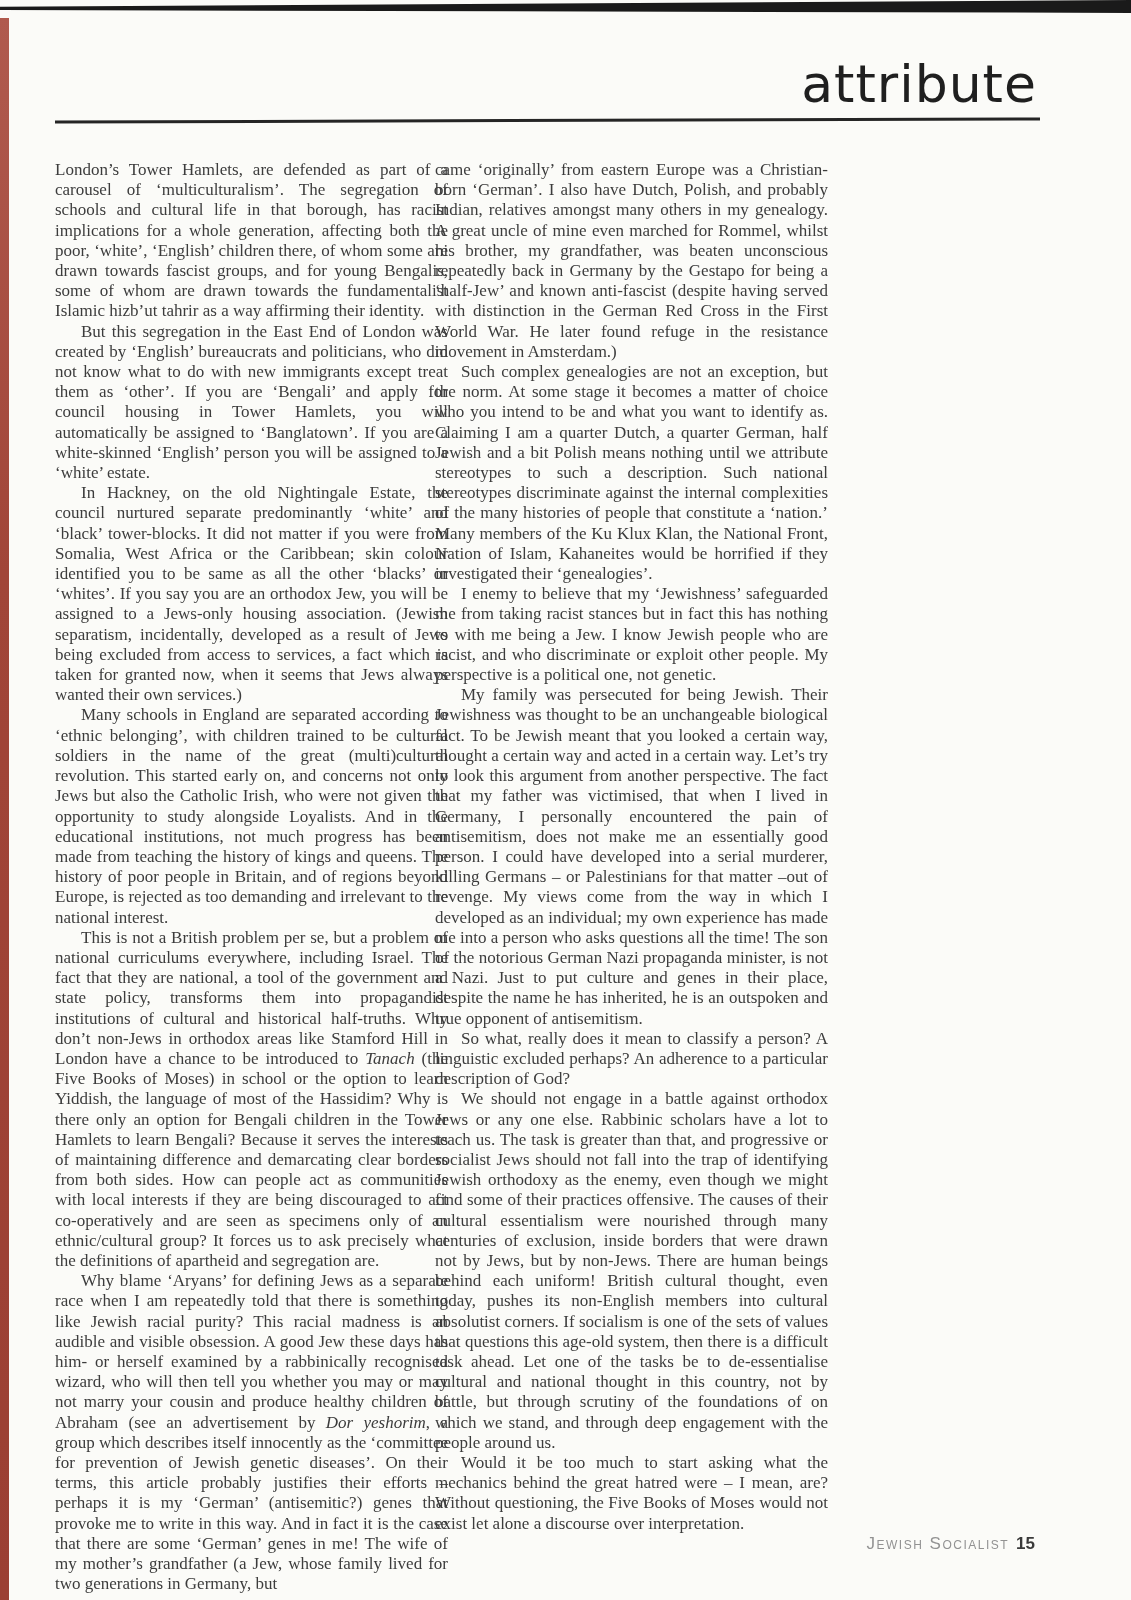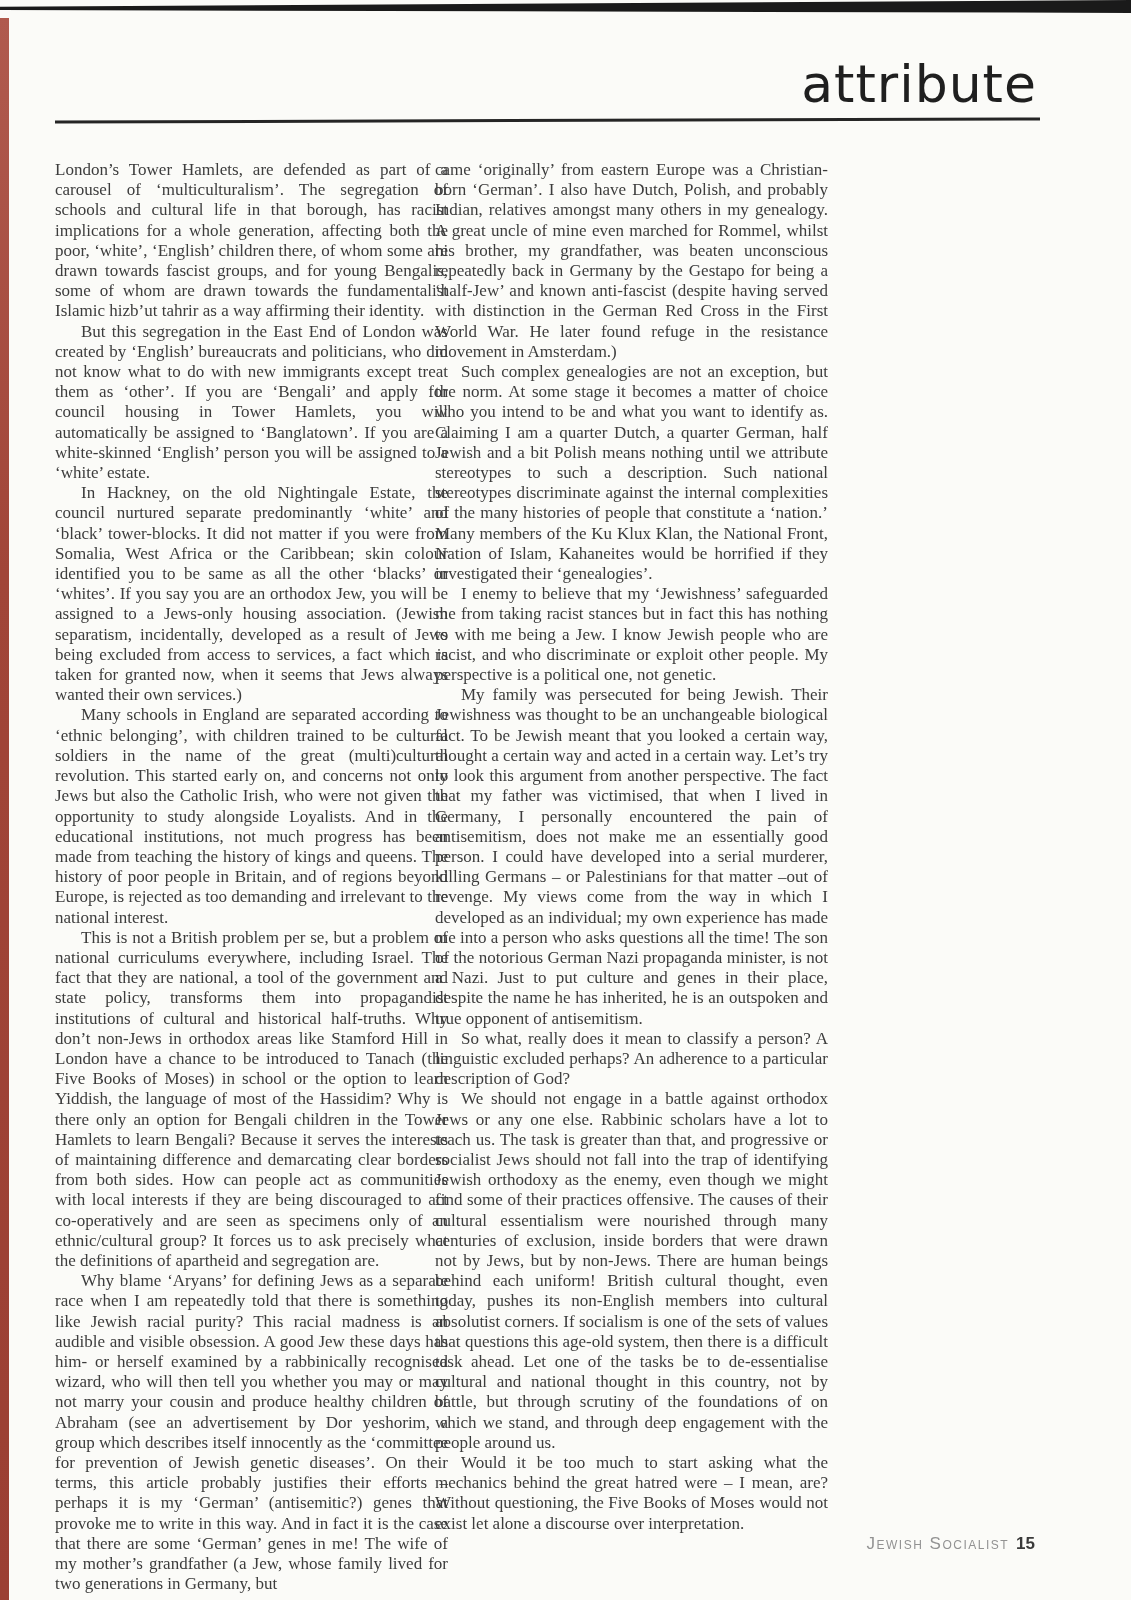--- a/index.html
+++ b/index.html
@@ -35,21 +35,21 @@
   .text-column{
     position:absolute;top:160px;width:393px;
     font-size:17px;line-height:20.2px;
     text-align:justify;
     color:#3c3c3c;
   }
   .text-column.left{left:55px;}
   .text-column.right{left:435px;}
   .text-column p{margin:0;}
   .text-column p.indent{text-indent:26px;}
-  .ital{}
+  .ital{font-style:italic;}
   .page-footer{
     position:absolute;top:1534px;right:96px;
     font-family:"Liberation Sans", sans-serif;
     white-space:nowrap;
     text-align:center;
   }
   .magazine-name{
     font-variant:small-caps;
     font-size:17px;
     letter-spacing:1.5px;

